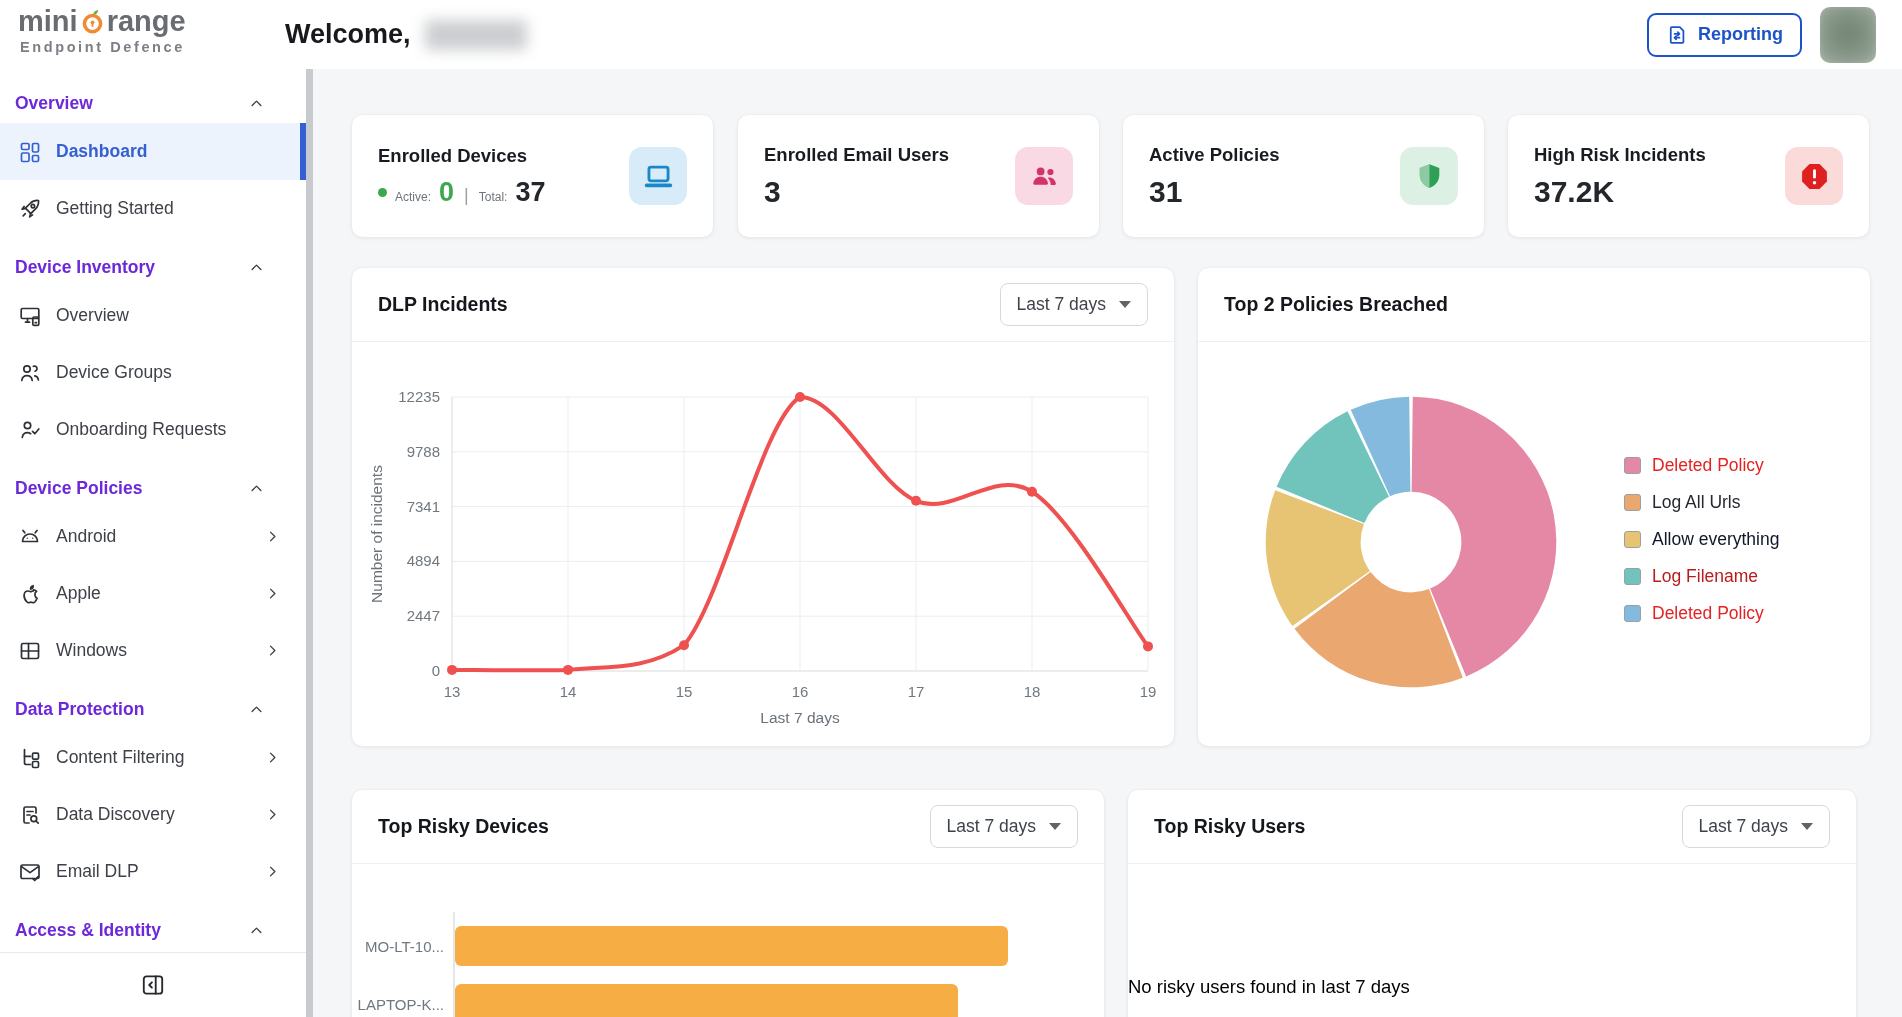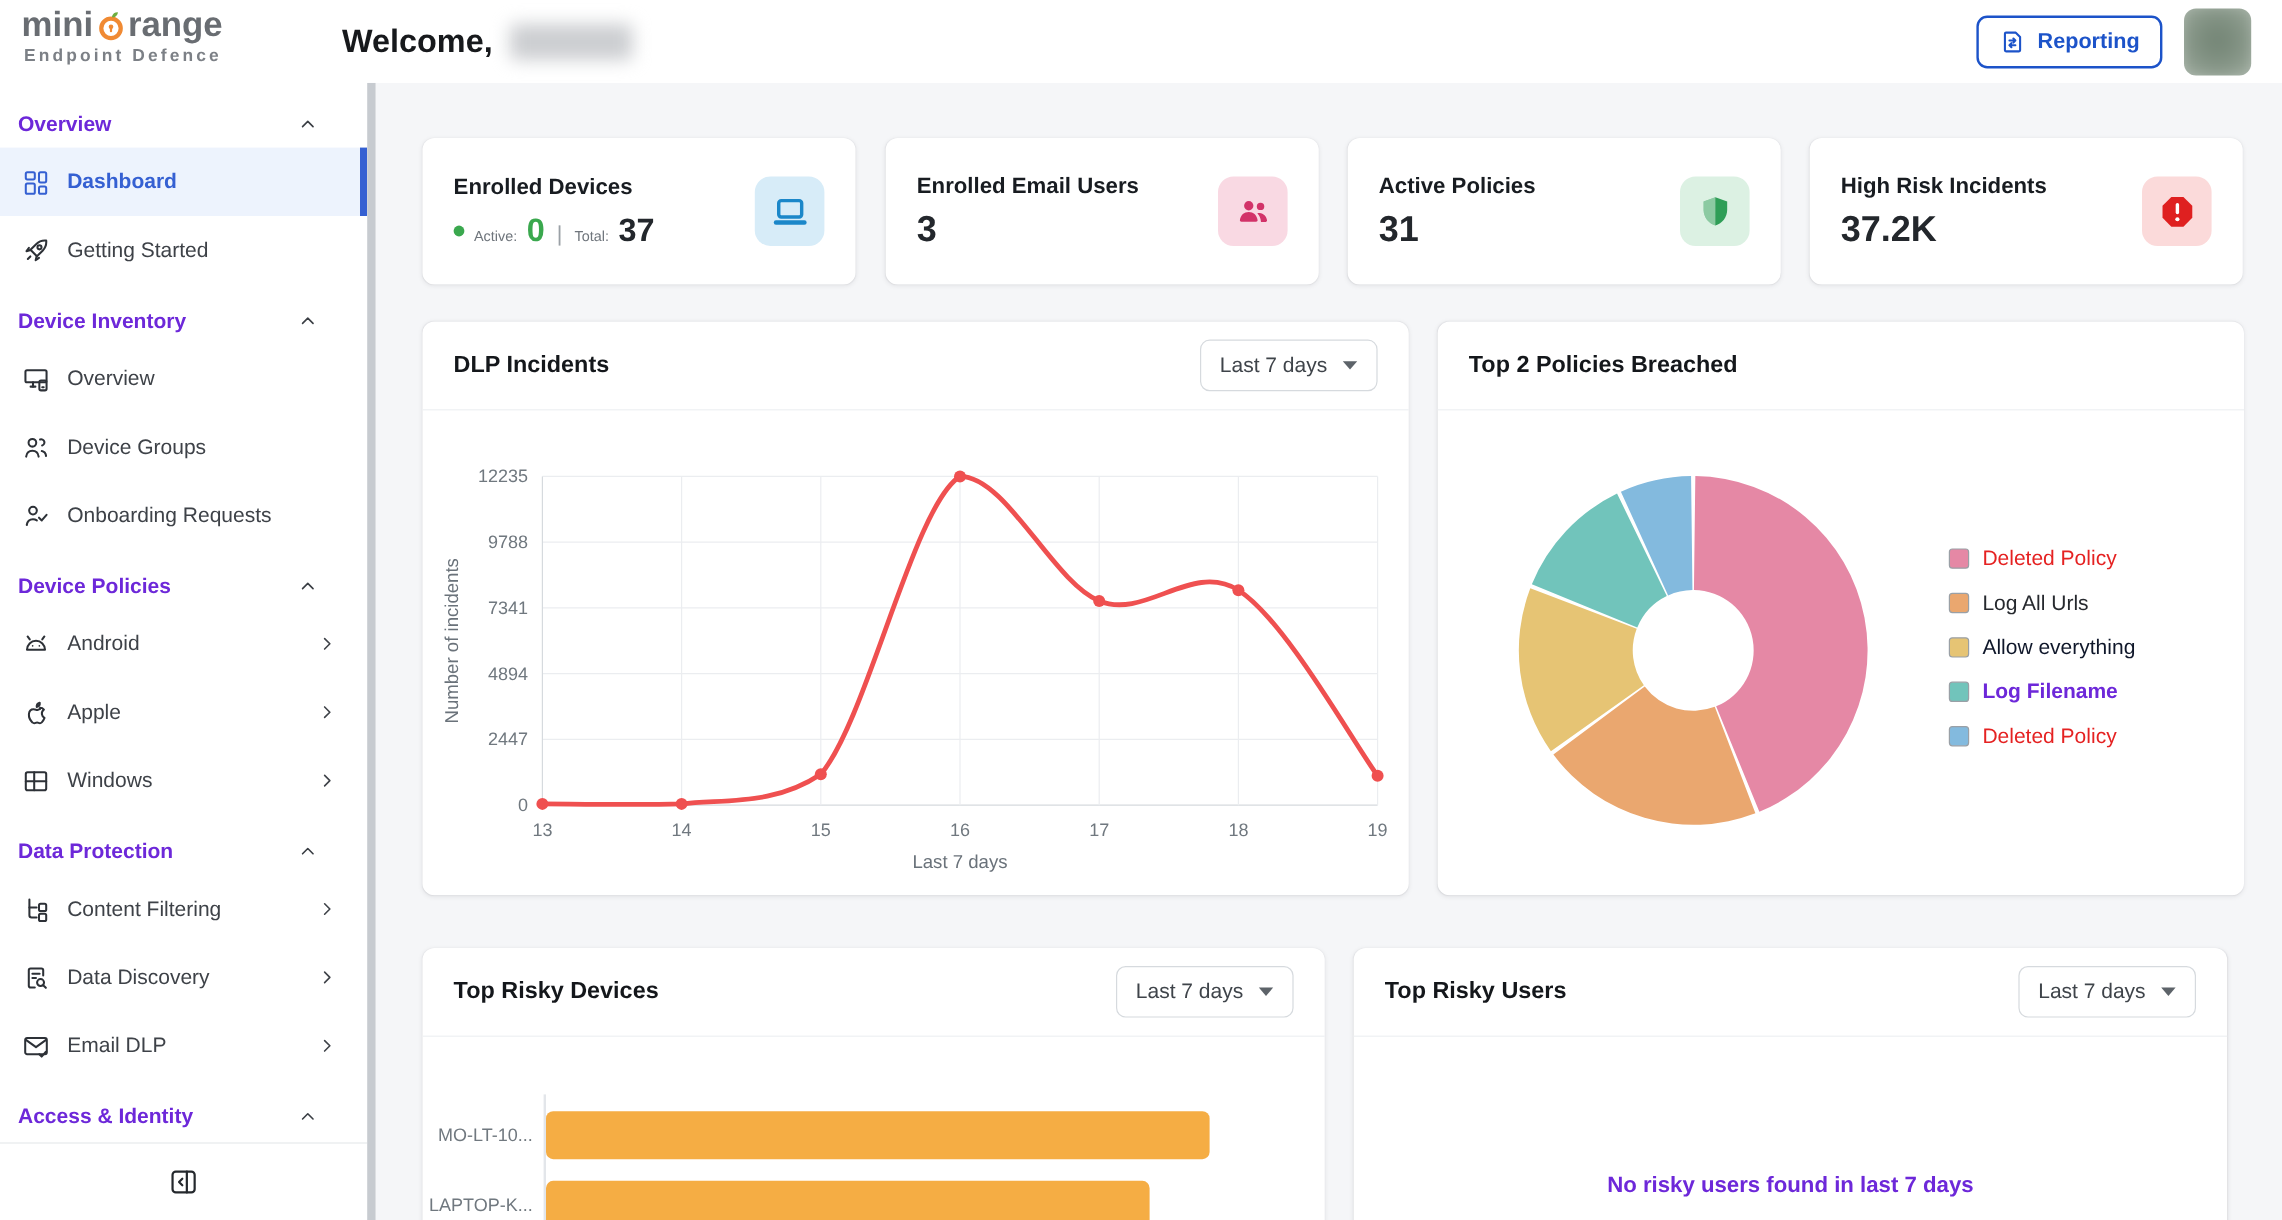--- a/index.html
+++ b/index.html
@@ -99,22 +99,22 @@
   .legend-label{font-size:17.5px;color:#26292e;white-space:nowrap}
 
   .bars{position:absolute;left:0;top:74px;right:24px;bottom:0;padding-top:62px}
   .bars::before{content:"";position:absolute;left:101px;top:48px;bottom:0;width:2px;background:#e3e6ea}
   .bar-row{display:flex;align-items:center;height:40px;margin-bottom:18px}
   .bar-label{width:92px;text-align:right;font-size:15px;color:#70787f;flex:none;white-space:nowrap;
              overflow:hidden}
   .bar-track{flex:1;margin-left:11px;height:40px;position:relative}
   .bar{height:40px;border-radius:6px}
 
-  .empty-state{position:absolute;left:0;right:0;top:186px;text-align:center;font-size:18.5px;
-               font-weight:700;color:#6d28d9}
+  .empty-state{position:absolute;left:0;right:0;top:186px;font-size:18.5px;
+               font-weight:400;color:#000000}
 </style>
 </head>
 <body style="--blue: #1c53c9; --active-blue: #3560d2;">
 
 <div class="page">
   <div class="main-bg" style="background: rgb(245, 246, 248);"></div>
 
   <header class="app-header">
     <div class="logo">
       <div class="logo-top">
@@ -488,21 +488,21 @@
         <div class="legend-row">
           <span class="legend-swatch" style="background: rgb(234, 167, 111);"></span>
           <span class="legend-label" style="color: rgb(38, 41, 46);">Log All Urls</span>
         </div>
         <div class="legend-row">
           <span class="legend-swatch" style="background: rgb(230, 196, 116);"></span>
           <span class="legend-label" style="color: #0f172a;">Allow everything</span>
         </div>
         <div class="legend-row">
           <span class="legend-swatch" style="background: rgb(113, 196, 187);"></span>
-          <span class="legend-label" style="color: #6d28d9; font-weight: bold;">Log Filename</span>
+          <span class="legend-label" style="color: #b91c1c;">Log Filename</span>
         </div>
         <div class="legend-row">
           <span class="legend-swatch" style="background: rgb(131, 186, 222);"></span>
           <span class="legend-label" style="color: rgb(229, 34, 34);">Deleted Policy</span>
         </div>
       </div>
   </section>
 
   <section class="card rd-card">
     <div class="panel-header">

